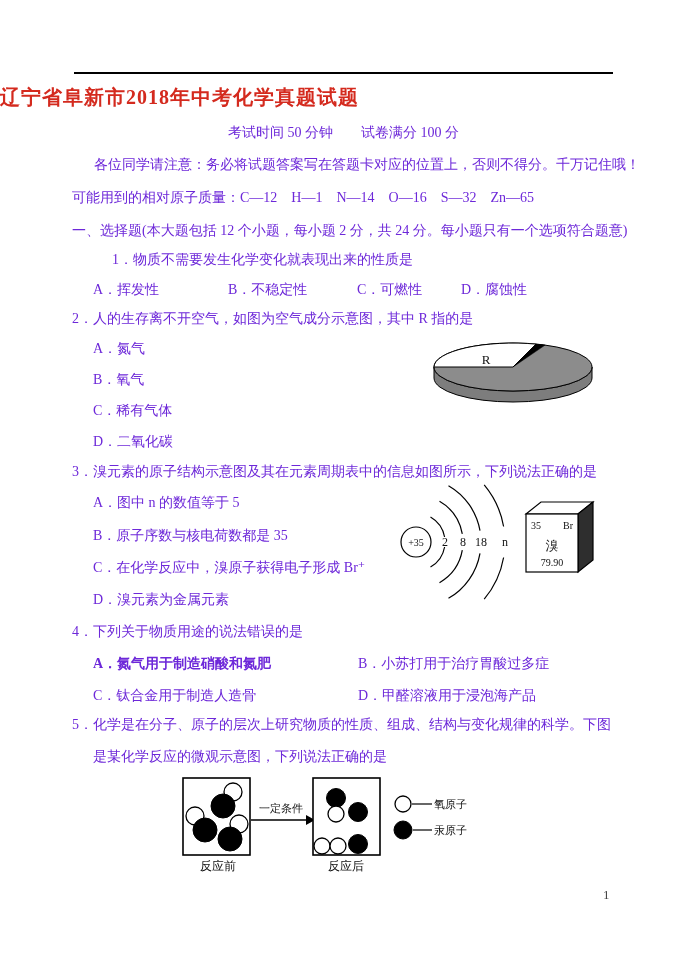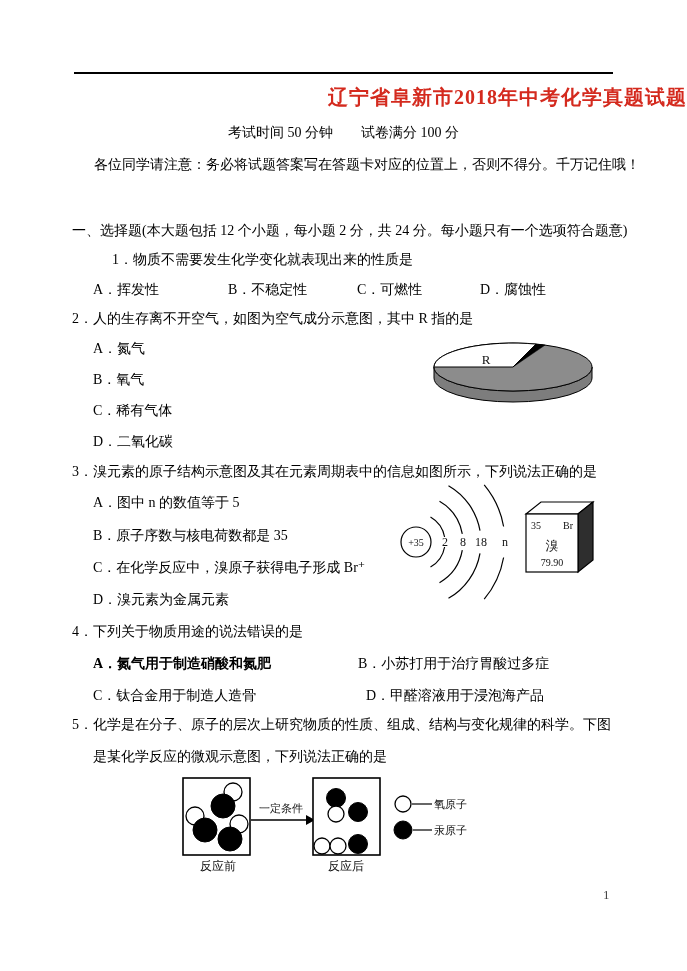--- a/index.html
+++ b/index.html
@@ -1,52 +1,53 @@
 <!DOCTYPE html>
 <html><head>
 <meta charset="utf-8">
 <style>
   html,body{margin:0;padding:0;background:#e8e8e8;}
   .page{
     position:relative;width:687px;height:971px;background:#ffffff;
     font-family:"Liberation Serif","DejaVu Serif",serif;color:#1c1c1c;
     overflow:hidden;margin:0 auto;
   }
-  .line{position:absolute;font-size:14px;line-height:17px;white-space:pre;color:#000000;}
+  .line{position:absolute;font-size:14px;line-height:17px;white-space:pre;color:#6d28d9;}
   .rule{position:absolute;left:74px;top:72px;width:539px;height:2px;background:#000;}
   .title{
-    position:absolute;left:0;top:84px;width:687px;text-align:right;
+    position:absolute;left:0;top:84px;width:687px;text-align:left;
     font-size:20px;font-weight:bold;color:#d42a1e;letter-spacing:1px;white-space:pre;
   }
   .centered{left:0;width:687px;text-align:center;}
   .pagenum{position:absolute;left:603px;top:887px;font-size:13px;color:#444;}
   svg{position:absolute;overflow:visible;}
   svg text{font-family:"Liberation Serif","DejaVu Serif",serif;fill:#111;}
 </style>
 </head>
 <body>
 
 <div class="page">
 
   <div class="rule"></div>
 
   <div class="title">辽宁省阜新市2018年中考化学真题试题</div>
 
   <div class="line centered" style="top:124px;">考试时间 50 分钟        试卷满分 100 分</div>
 
   <div class="line" style="left:72px;top:156px;margin-left:22px;">各位同学请注意：务必将试题答案写在答题卡对应的位置上，否则不得分。千万记住哦！</div>
 
+  <div class="line" style="left:72px;top:189px;">可能用到的相对原子质量：C—12    H—1    N—14    O—16    S—32    Zn—65</div>
 
   <div class="line" style="left:72px;top:222px;">一、选择题(本大题包括 12 个小题，每小题 2 分，共 24 分。每小题只有一个选项符合题意)</div>
 
   <div class="line" style="left:72px;top:251px;margin-left:40px;"><span>1．</span><span>物质不需要发生化学变化就表现出来的性质是</span></div>
   <div class="line" style="left:93px;top:281px;">A．挥发性</div>
   <div class="line" style="left:228px;top:281px;">B．不稳定性</div>
   <div class="line" style="left:357px;top:281px;">C．可燃性</div>
-  <div class="line" style="left:480px;top:281px;">D．腐蚀性</div>
+  <div class="line" style="left:461px;top:281px;">D．腐蚀性</div>
 
   <div class="line" style="left:72px;top:310px;text-align:right;"><span>2．</span><span>人的生存离不开空气，如图为空气成分示意图，其中 R 指的是</span></div>
   <div class="line" style="left:93px;top:340px;">A．氮气</div>
   <div class="line" style="left:93px;top:371px;">B．氧气</div>
   <div class="line" style="left:93px;top:402px;">C．稀有气体</div>
   <div class="line" style="left:93px;top:433px;">D．二氧化碳</div>
 
   <svg style="left:428px;top:337px;" width="172" height="72" viewBox="0 0 172 72">
     <path d="M 6,30 L 6,41 A 79 24 0 0 0 164,41 L 164,30 A 79 24 0 0 1 6,30 Z" fill="#7d7d7d" stroke="#000" stroke-width="1"></path>
     <ellipse cx="85" cy="30" rx="79" ry="24" fill="#8c8c8c" stroke="#000" stroke-width="1"></ellipse>
@@ -84,21 +85,21 @@
     <text x="138" y="47" font-size="10" text-anchor="start">35</text>
     <text x="180" y="47" font-size="10" text-anchor="end">Br</text>
     <text x="159" y="68" font-size="13" text-anchor="middle">溴</text>
     <text x="159" y="84" font-size="10" text-anchor="middle">79.90</text>
   </svg>
 
   <div class="line" style="left:72px;top:623px;"><span>4．</span><span>下列关于物质用途的说法错误的是</span></div>
   <div class="line" style="left:93px;top:655px;font-weight:bold;">A．氮气用于制造硝酸和氮肥</div>
   <div class="line" style="left:93px;top:687px;">C．钛合金用于制造人造骨</div>
   <div class="line" style="left:358px;top:655px;">B．小苏打用于治疗胃酸过多症</div>
-  <div class="line" style="left:358px;top:687px;margin-left:8px;">D．甲醛溶液用于浸泡海产品</div>
+  <div class="line" style="left:358px;top:687px;">D．甲醛溶液用于浸泡海产品</div>
 
   <div class="line" style="left:72px;top:716px;"><span>5．</span><span>化学是在分子、原子的层次上研究物质的性质、组成、结构与变化规律的科学。下图</span></div>
   <div class="line" style="left:93px;top:748px;">是某化学反应的微观示意图，下列说法正确的是</div>
 
   <svg style="left:178px;top:772px;" width="312" height="106" viewBox="0 0 312 106">
     <rect x="5" y="6" width="67" height="77" fill="#fff" stroke="#000" stroke-width="1.6"></rect>
     <g>
       <circle cx="55" cy="20" r="9" fill="#fff" stroke="#000" stroke-width="1.3"></circle>
       <circle cx="45" cy="34" r="12" fill="#000" stroke="#000"></circle>
       <circle cx="17" cy="44" r="9" fill="#fff" stroke="#000" stroke-width="1.3"></circle>

